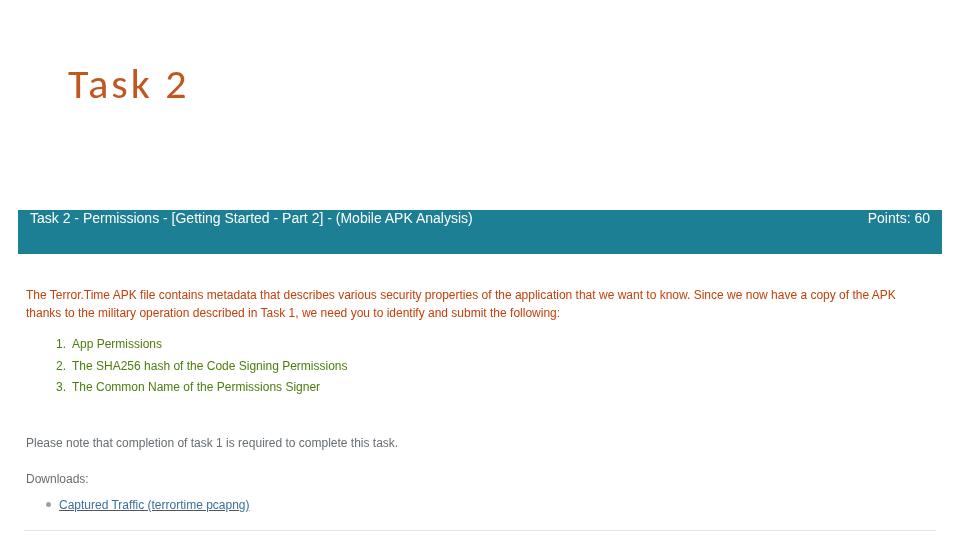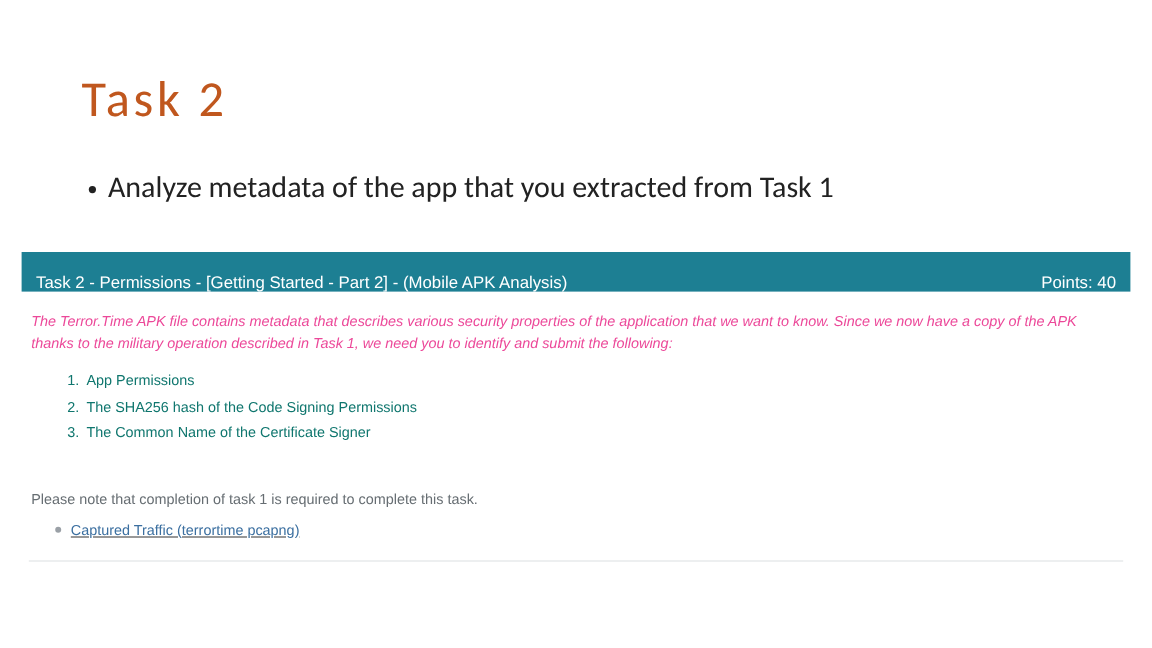--- a/index.html
+++ b/index.html
@@ -33,80 +33,76 @@
   .shot {
     position: absolute;
     left: 18px; top: 210px; right: 18px;
     font-family: "Helvetica Neue", Arial, sans-serif;
     color: #555;
   }
   .bar {
     background: #1f7a8c;
     background: #1d7f93;
     color: #ffffff;
-    height: 33px;
+    height: 44px;
     display: flex;
-    align-items: flex-end;
+    align-items: flex-start;
     justify-content: space-between;
     padding: 0 12px;
     font-size: 14px;
     font-weight: 400;
   }
   .bar-left { display: flex; gap: 4px; align-items: baseline; }
   .desc {
     font-size: 12px;
-    color: #ec4899;
-    margin: 16px 8px 10px 8px;
+    color: #c2410c;
+    margin: 32px 8px 10px 8px;
     line-height: 1.5;
-    font-style: italic;
   }
   .ol {
     margin: 12px 0 14px 38px;
     font-size: 12px;
-    color: #0f766e;
+    color: #4d7c0f;
     line-height: 1.8;
   }
   .ol .num { display: inline-block; width: 16px; }
   .note { font-size: 12px; color: #666d72; margin: 37px 8px 0 8px; }
   .dlabel { font-size: 12px; color: #666d72; margin: 22px 8px 0 8px; }
   .dl-list { margin: 12px 0 0 28px; text-decoration: underline; }
   .dl-row { display: flex; align-items: center; gap: 8px; }
   .dl-dot { width: 5px; height: 5px; border-radius: 50%; background: #9aa0a6; }
   .dl-link { font-size: 12px; color: #3b6fa0; }
   .hr { border: none; border-top: 1px solid #e1e4e6; margin: 18px 6px 0 6px; }
 </style>
 </head>
 <body>
 
 <div class="slide">
   <div class="title">Task 2</div>
 
-  <div class="bullet-row">
-    <div class="bullet-dot"></div>
-    <div class="bullet-text">Analyze metadata of the app that you extracted from Task 1</div>
-  </div>
 
   <div class="shot">
     <div class="bar">
       <div class="bar-left">
         <span>Task 2 - Permissions - [Getting Started - Part 2] - (Mobile APK Analysis)</span>
       </div>
-      <div>Points: 40</div>
+      <div>Points: 60</div>
     </div>
 
     <div class="desc">The Terror.Time APK file contains metadata that describes various security properties of the application that we want to know. Since we now have a copy of the APK thanks to the military operation described in Task 1, we need you to identify and submit the following:</div>
 
     <div class="ol">
       <div><span class="num">1.</span><span>App Permissions</span></div>
       <div><span class="num">2.</span><span>The SHA256 hash of the Code Signing Permissions</span></div>
-      <div><span class="num">3.</span><span>The Common Name of the Certificate Signer</span></div>
+      <div><span class="num">3.</span><span>The Common Name of the Permissions Signer</span></div>
     </div>
 
     <div class="note">Please note that completion of task 1 is required to complete this task.</div>
 
+    <div class="dlabel">Downloads:</div>
     <div class="dl-list">
       <div class="dl-row">
         <div class="dl-dot"></div>
         <span class="dl-link">Captured Traffic (terrortime pcapng)</span>
       </div>
     </div>
 
     <hr class="hr">
   </div>
 </div>

